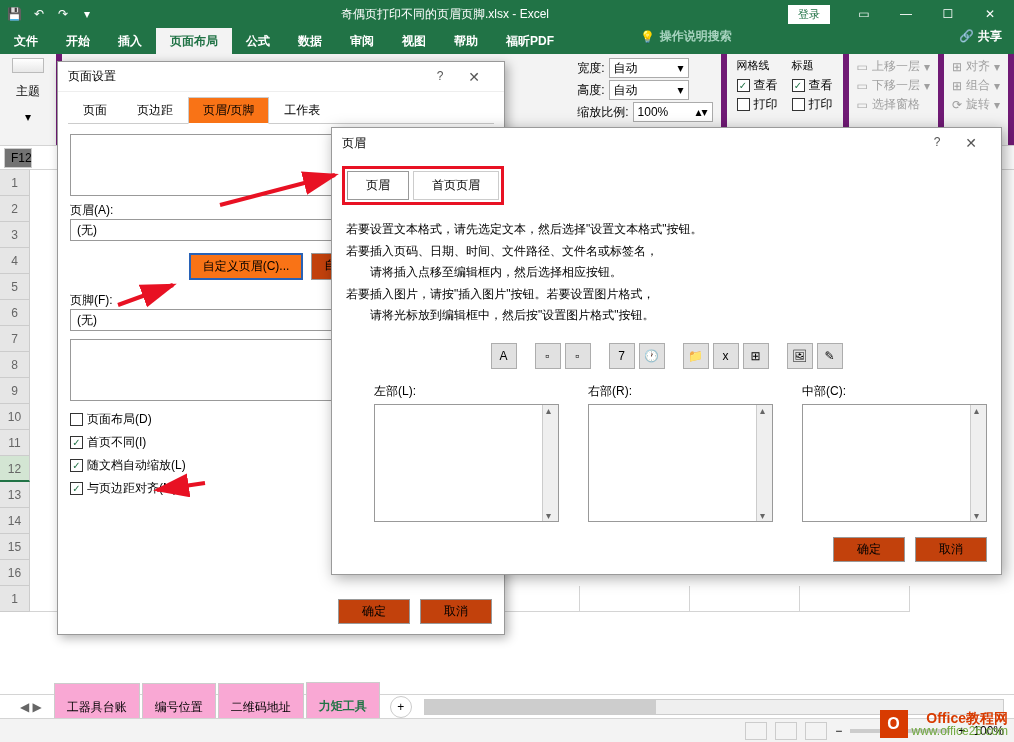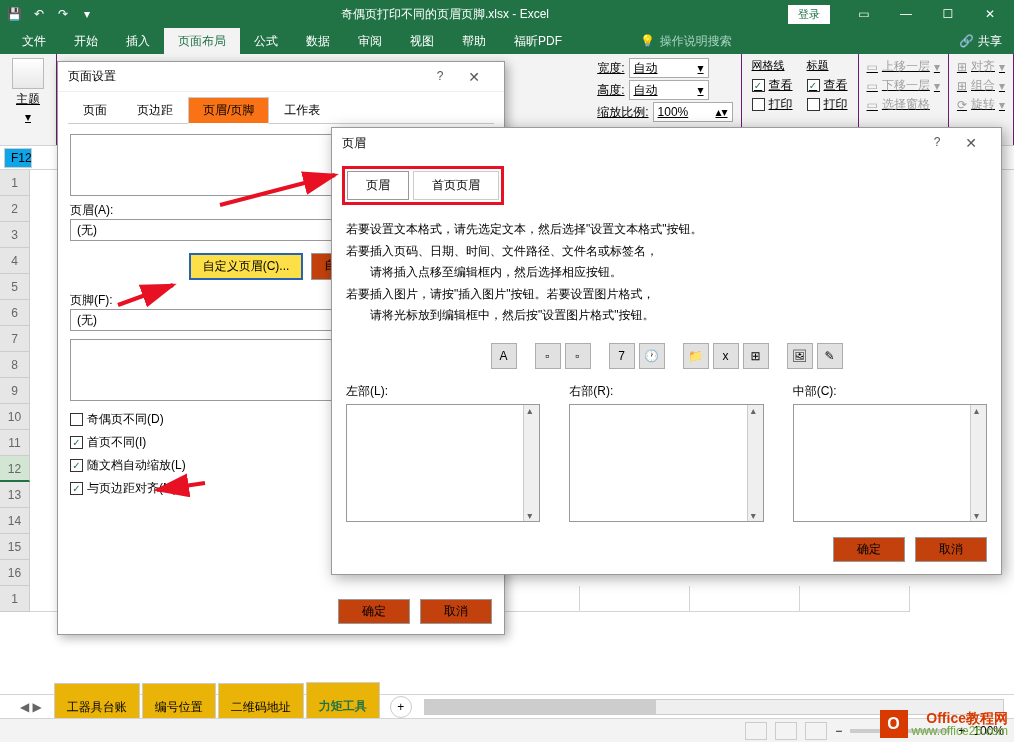--- a/index.html
+++ b/index.html
@@ -8,46 +8,46 @@
 
 .titlebar { height: 28px; background: #217346; display: flex; align-items: center; color: #fff; }
 .qat { display: flex; align-items: center; gap: 2px; padding: 0 4px; }
 .qat-btn { width: 22px; height: 22px; display: flex; align-items: center; justify-content: center; color: #fff; }
 .title-center { flex: 1; text-align: center; font-size: 12px; }
 .title-right { display: flex; align-items: center; gap: 2px; padding-right: 4px; }
 .login-btn { background: #fff; color: #217346; padding: 2px 10px; font-size: 11px; margin-right: 12px; }
 .win-btn { width: 40px; height: 28px; display: flex; align-items: center; justify-content: center; color: #fff; }
 
 
-.ribbon-tabs { height: 26px; background: #217346; display: flex; align-items: center; padding-left: 8px; }
+.ribbon-tabs { height: 26px; background: #217346; display: flex; align-items: flex-start; padding-left: 0; font-weight: bold; }
 .ribbon-tab { padding: 5px 14px; color: #fff; cursor: pointer; }
 .ribbon-tab.active { background: #f3f3f3; color: #217346; }
 .ribbon-right { margin-left: auto; display: flex; align-items: center; padding-right: 12px; color: #fff; gap: 8px; }
 .tell-me { display: flex; align-items: center; gap: 4px; color: #a8d4c0; }
 
 
 .ribbon-content { height: 92px; background: #f3f3f3; border-bottom: 1px solid #d4d4d4; position: relative; display: flex; }
-.ribbon-group { border-right: 1px solid #701a75; padding: 4px 6px; display: flex; flex-direction: column; text-decoration: underline; }
-.theme-btn { width: 44px; height: 66px; display: flex; flex-direction: column; align-items: center; justify-content: center; gap: 2px; }
+.ribbon-group { border-right: 6px solid #701a75; padding: 4px 6px; display: flex; flex-direction: column; }
+.theme-btn { width: 44px; height: 66px; display: flex; flex-direction: column; align-items: center; justify-content: center; gap: 10px; }
 .theme-icon { width: 32px; height: 32px; border: 1px solid #bbb; background: linear-gradient(#fff, #e8e8e8); }
 .scale-group { padding: 4px 8px; }
 .scale-row { display: flex; align-items: center; gap: 4px; margin-bottom: 2px; }
 .scale-select { width: 80px; height: 20px; border: 1px solid #ababab; background: #fff; padding: 0 4px; display: flex; align-items: center; justify-content: space-between; }
 .grid-group { padding: 4px 10px; }
 .grid-col { display: flex; flex-direction: column; gap: 2px; }
 .grid-hdr { font-size: 11px; margin-bottom: 2px; }
 .chk-row { display: flex; align-items: center; gap: 4px; }
 .chk-box { width: 13px; height: 13px; border: 1px solid #333; background: #fff; display: flex; align-items: center; justify-content: center; font-size: 10px; color: #217346; }
 .arrange-group { padding: 4px 8px; }
 .arrange-row { display: flex; align-items: center; gap: 4px; margin-bottom: 2px; color: #a0a0a0; }
 .disabled { color: #a0a0a0; }
 
 
 .formula-bar { height: 24px; border-bottom: 1px solid #d4d4d4; display: flex; align-items: center; }
-.name-box { width: 28px; height: 20px; border: 1px solid #ccc; margin: 0 4px; padding: 0 6px; display: flex; align-items: center; background: #0ea5e9; font-family: Arial; }
+.name-box { width: 28px; height: 20px; border: 1px solid #ccc; margin: 0 4px; padding: 0 6px; display: flex; align-items: center; background: #737373; font-family: Arial; }
 
 
 .grid-area { position: absolute; top: 170px; left: 0; right: 0; bottom: 24px; background: #fff; }
 .rows { display: flex; flex-direction: column; }
 .row-line { display: flex; height: 26px; }
 .row-h { width: 30px; background: #e6e6e6; border-right: 1px solid #ccc; border-bottom: 1px solid #ccc; text-align: center; line-height: 26px; color: #666; }
 .row-h.sel { background: #d3e5d3; border-bottom: 2px solid #217346; }
 .cell { flex: 0 0 110px; border-right: 1px solid #d4d4d4; border-bottom: 1px solid #d4d4d4; padding: 0 4px; line-height: 26px; text-align: center; }
 
 
@@ -56,39 +56,39 @@
 .dlg-close { width: 40px; text-align: center; cursor: pointer; font-size: 14px; color: #555; }
 .dlg-help { width: 20px; text-align: center; color: #555; }
 .ps-tabs { display: flex; border-bottom: 1px solid #ccc; margin: 4px 10px 0 10px; }
 .ps-tab { padding: 4px 14px; border: 1px solid transparent; position: relative; top: 1px; }
 .ps-tab.active { border: 1px solid #ccc; border-bottom: 1px solid #fff; background: #f97316; }
 .ps-body { padding: 10px 12px; }
 .preview-box { width: 100%; height: 62px; border: 1px solid #999; margin-bottom: 6px; }
 .drop-wide { width: 100%; height: 22px; border: 1px solid #999; background: #fff; padding: 0 6px; display: flex; align-items: center; }
 .btn-row { display: flex; gap: 8px; justify-content: center; margin: 12px 0; }
 .ps-btn { padding: 3px 12px; border: 1px solid #999; background: #c2410c; }
-.ps-btn.hl { border: 2px solid #2862b7; background: #fde047; }
+.ps-btn.hl { border: 2px solid #2862b7; background: #f97316; }
 .chk-list { margin-top: 10px; }
 .chk-list .chk-row { margin-bottom: 6px; }
 .dlg-footer { position: absolute; bottom: 10px; right: 12px; display: flex; gap: 10px; }
 .dlg-footer .ps-btn { width: 72px; text-align: center; }
 .print-btn-wrap { position: absolute; bottom: 60px; right: 14px; }
 
 
 .dlg-header { position: absolute; left: 331px; top: 127px; width: 671px; height: 448px; background: #fff; border: 1px solid #9a9a9a; box-shadow: 3px 3px 14px rgba(0,0,0,0.35); z-index: 20; }
 .hdr-title { height: 30px; display: flex; align-items: center; justify-content: space-between; padding: 0 10px; }
 .hdr-tabs { display: flex; margin: 8px 10px 0 10px; border: 3px solid #e81123; width: fit-content; }
 .hdr-tab { padding: 5px 18px; border: 1px solid #ccc; background: #fff; margin: 2px; }
 .hdr-tab.active { border: 1px solid #999; background: #fff; }
 .hdr-text { padding: 14px 14px 8px 14px; line-height: 1.8; }
 .hdr-text .indent { padding-left: 24px; }
 .hdr-toolbar { display: flex; gap: 4px; justify-content: center; margin: 8px 0 14px 0; }
 .tool-btn { width: 26px; height: 26px; border: 1px solid #adadad; background: #e1e1e1; display: flex; align-items: center; justify-content: center; font-size: 12px; }
 .tool-gap { width: 10px; }
-.hdr-cols { display: flex; gap: 29px; padding: 0 14px; }
+.hdr-cols { display: flex; gap: 29px; padding: 0 14px; margin-left: 28px; }
 .hdr-col { flex: 1; display: flex; flex-direction: column; }
 .hdr-col-label { margin-bottom: 4px; }
 .hdr-col-box { height: 118px; border: 1px solid #999; background: #fff; display: flex; }
 .hdr-col-box .ta { flex: 1; border: none; resize: none; outline: none; padding: 2px; }
 .hdr-col-box .mini-scroll { width: 16px; background: #efefef; border-left: 1px solid #ccc; position: relative; }
 .mini-scroll::before { content: "▴"; position: absolute; top: 0; left: 3px; font-size: 10px; color: #666; }
 .mini-scroll::after { content: "▾"; position: absolute; bottom: 0; left: 3px; font-size: 10px; color: #666; }
 .hdr-footer { position: absolute; bottom: 12px; right: 14px; display: flex; gap: 10px; }
 .hdr-footer .ps-btn { width: 72px; text-align: center; }
 
@@ -98,21 +98,21 @@
 
 
 .statusbar { position: absolute; bottom: 0; left: 0; right: 0; height: 24px; background: #f3f3f3; border-top: 1px solid #d4d4d4; display: flex; align-items: center; justify-content: flex-end; padding: 0 10px; gap: 8px; }
 .view-btn { width: 22px; height: 18px; border: 1px solid #ccc; }
 .zoom-slider { width: 100px; height: 4px; background: #ccc; position: relative; }
 .zoom-slider::after { content: ""; position: absolute; left: 50%; top: -4px; width: 8px; height: 12px; background: #999; }
 
 
 .sheet-tabs { position: absolute; bottom: 24px; left: 0; right: 0; height: 24px; background: #fff; border-top: 1px solid #d4d4d4; display: flex; align-items: center; padding-left: 20px; gap: 2px; }
 .sheet-nav { display: flex; gap: 6px; color: #666; padding-right: 10px; }
-.sheet-tab { padding: 15px 12px; border: 1px solid #ccc; border-bottom: none; background: #eab308; }
+.sheet-tab { padding: 15px 12px; border: 1px solid #ccc; border-bottom: none; background: #f9a8d4; }
 .sheet-tab.active { border-bottom: 2px solid #217346; font-weight: bold; color: #217346; }
 .sheet-add { width: 22px; height: 22px; border: 1px solid #ccc; border-radius: 50%; display: flex; align-items: center; justify-content: center; margin-left: 8px; }
 .hscroll { flex: 1; margin: 0 10px; height: 16px; background: #efefef; border: 1px solid #ccc; position: relative; }
 .hscroll-thumb { position: absolute; left: 0; width: 40%; height: 100%; background: #cdcdcd; }
 
 
 .watermark { position: absolute; right: 6px; bottom: 4px; z-index: 100; display: flex; align-items: center; gap: 4px; }
 .watermark .logo { width: 28px; height: 28px; background: #d83b01; display: flex; align-items: center; justify-content: center; color: #fff; font-weight: bold; font-size: 16px; }
 .watermark .txt { display: flex; flex-direction: column; line-height: 1; text-align: right; }
 .watermark .t1 { color: #d83b01; font-weight: bold; font-size: 14px; }
@@ -319,21 +319,21 @@
       <div class="ps-btn">自定义</div>
     </div>
     <div>页脚(F):</div>
     <div class="drop-wide">
         <span>(无)</span>
       </div>
     <div class="preview-box" style="margin-top:8px"></div>
     <div class="chk-list">
       <div class="chk-row">
           <div class="chk-box"></div>
-          <span>奇偶页不同(D)</span>
+          <span>页面布局(D)</span>
         </div>
       <div class="chk-row">
           <div class="chk-box">✓</div>
           <span>首页不同(I)</span>
         </div>
       <div class="chk-row">
           <div class="chk-box">✓</div>
           <span>随文档自动缩放(L)</span>
         </div>
       <div class="chk-row">

